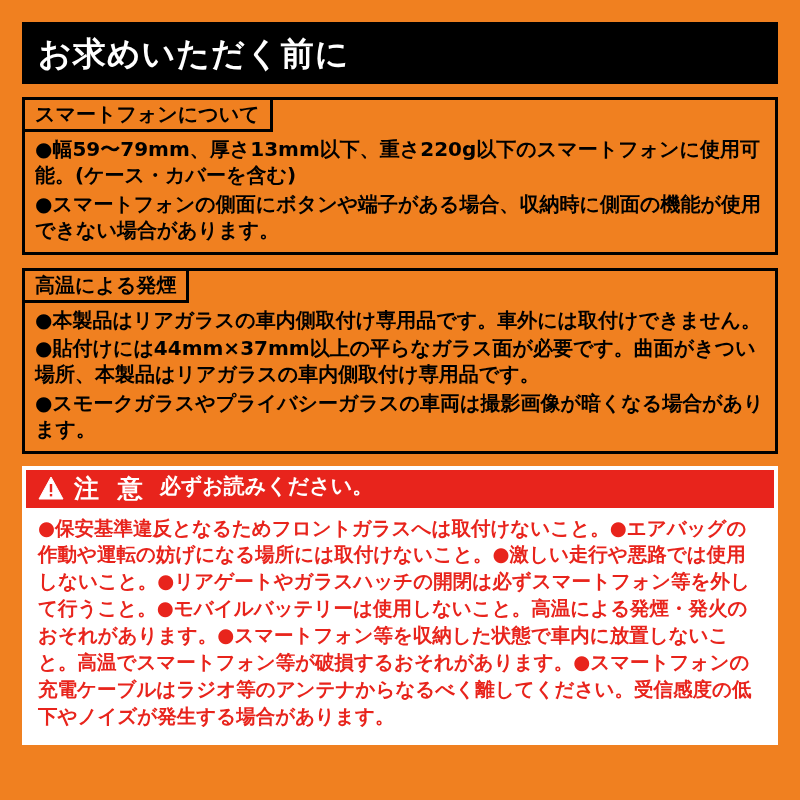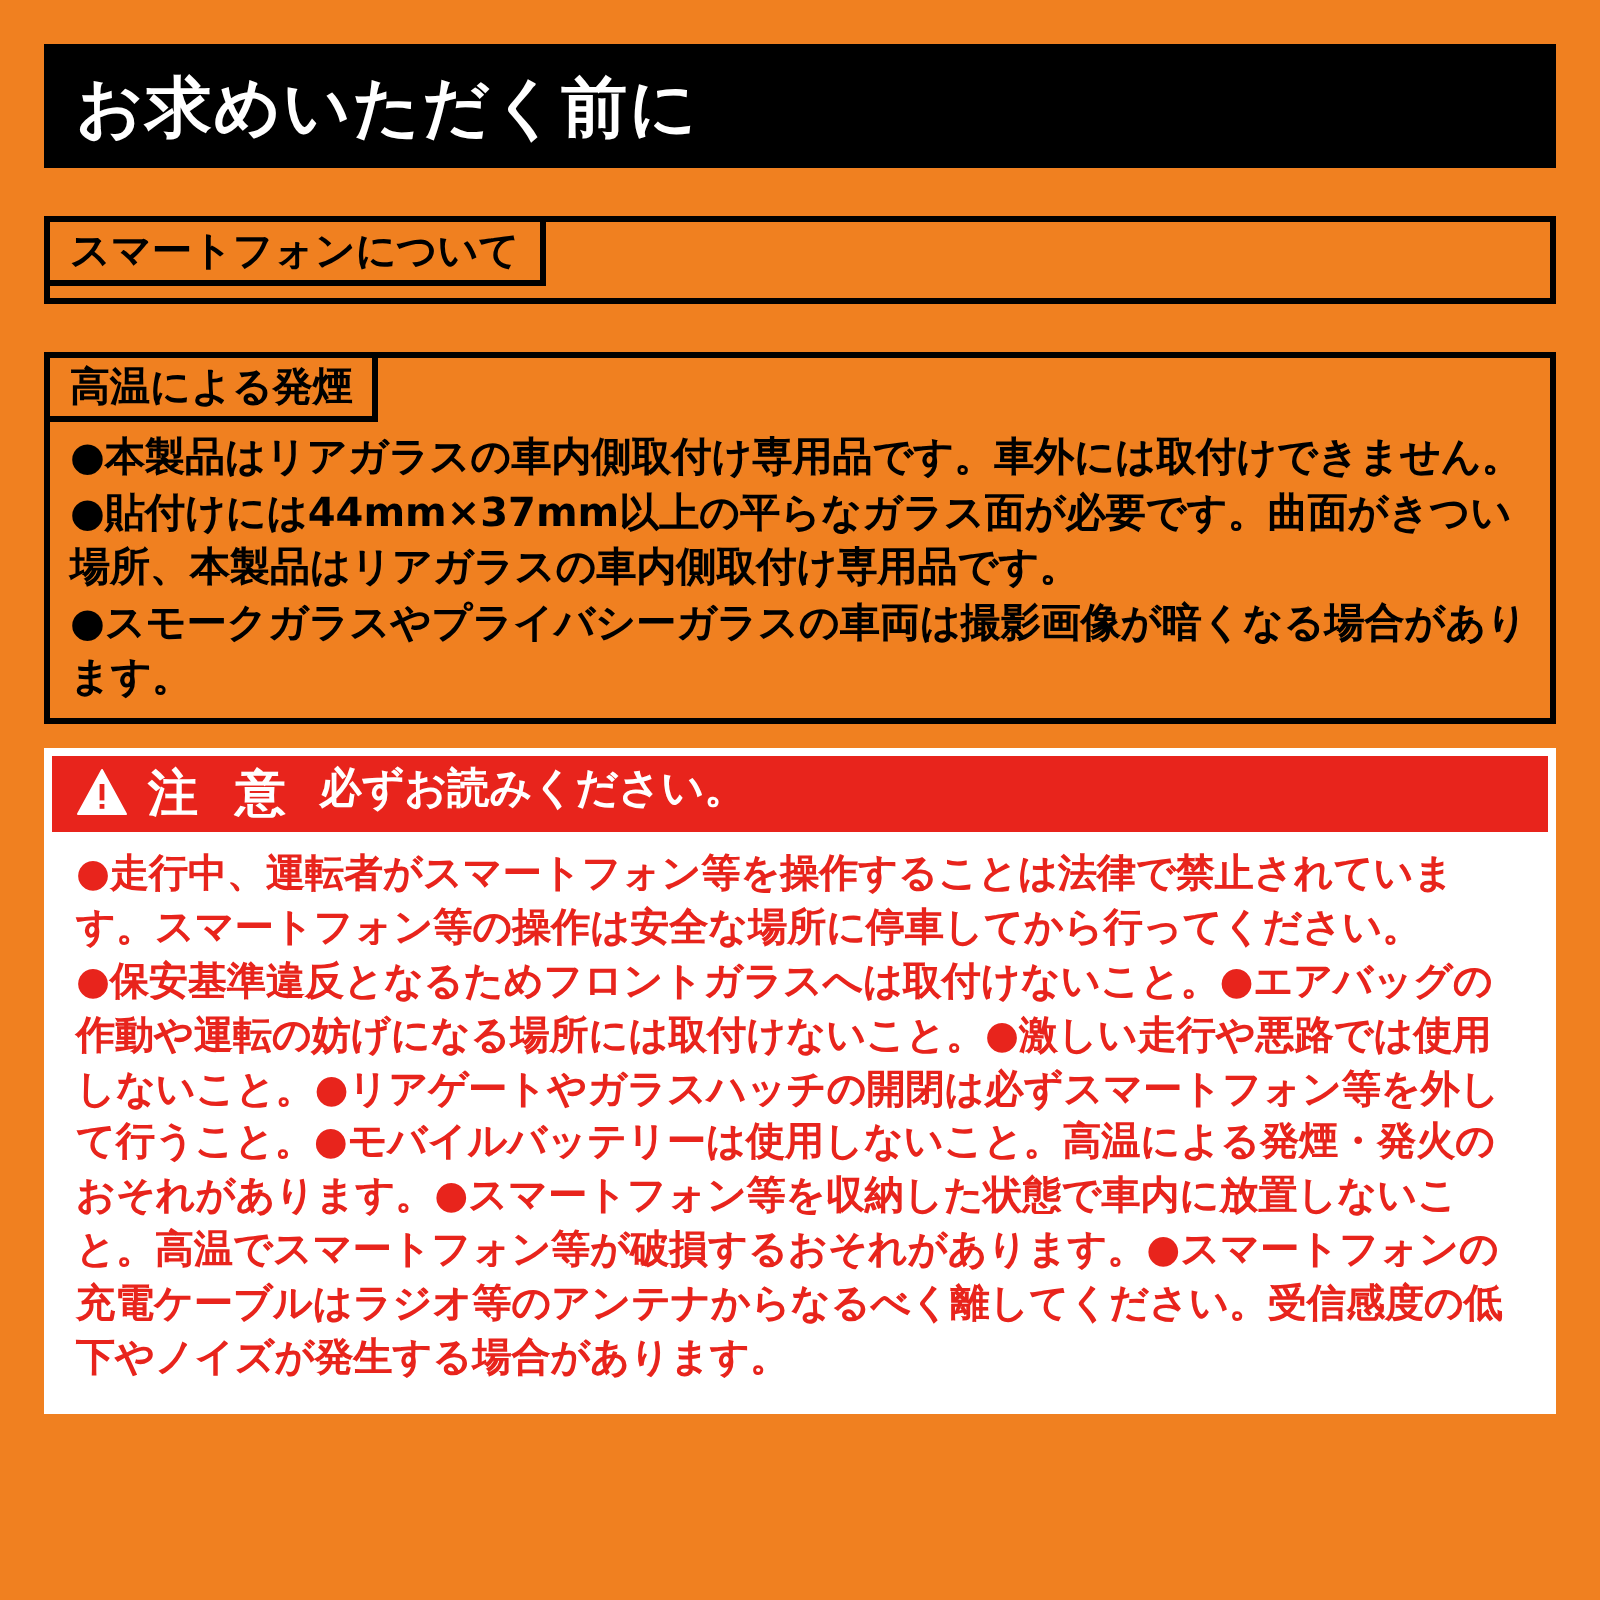--- a/index.html
+++ b/index.html
@@ -37,21 +37,21 @@
     font-weight: bold;
     letter-spacing: 1px;
     line-height: 1;
   }
 
   
   .section {
     border: 3px solid #000000;
     background: #f08020;
     box-sizing: border-box;
-    margin-top: 24px;
+    margin-top: 13px;
     padding: 0 0 6px 0;
   }
   .section-heading {
     display: inline-block;
     border: 3px solid #000000;
     background: #f08020;
     font-size: 20px;
     font-weight: bold;
     color: #000000;
     padding: 3px 10px 4px 10px;
@@ -122,20 +122,24 @@
 <body>
 
 <div class="page">
 
   <div class="title-bar">
     <div class="title-text">お求めいただく前に</div>
   </div>
 
   <div class="section">
     <div class="section-heading">スマートフォンについて</div>
+    <div class="section-body">
+      <p class="bullet-line">●幅59〜79mm、厚さ13mm以下、重さ220g以下のスマートフォンに使用可能。(ケース・カバーを含む)</p>
+      <p class="bullet-line">●スマートフォンの側面にボタンや端子がある場合、収納時に側面の機能が使用できない場合があります。</p>
+    </div>
   </div>
 
   <div class="section">
     <div class="section-heading">高温による発煙</div>
     <div class="section-body">
       <p class="bullet-line">●本製品はリアガラスの車内側取付け専用品です。車外には取付けできません。</p>
       <p class="bullet-line">●貼付けには44mm×37mm以上の平らなガラス面が必要です。曲面がきつい場所、本製品はリアガラスの車内側取付け専用品です。</p>
       <p class="bullet-line">●スモークガラスやプライバシーガラスの車両は撮影画像が暗くなる場合があります。</p>
     </div>
   </div>
@@ -146,18 +150,17 @@
         <svg width="26" height="24" viewBox="0 0 26 24" aria-hidden="true">
           <polygon points="13,1 25,23 1,23" fill="#ffffff" stroke="#ffffff" stroke-width="1" stroke-linejoin="round"></polygon>
           <rect x="11.8" y="8" width="2.4" height="8.2" fill="#e8241c"></rect>
           <rect x="11.8" y="18" width="2.4" height="2.4" fill="#e8241c"></rect>
         </svg>
       </span>
       <span class="caution-title">注 意</span>
       <span class="caution-sub">必ずお読みください。</span>
     </div>
     <div class="caution-body">
-      <p class="caution-text">●走行中、運転者がスマートフォン等を操作することは法律で禁止されています。スマートフォン等の操作は安全な場所に停車してから行ってください。</p>
       <p class="caution-text">●保安基準違反となるためフロントガラスへは取付けないこと。●エアバッグの作動や運転の妨げになる場所には取付けないこと。●激しい走行や悪路では使用しないこと。●リアゲートやガラスハッチの開閉は必ずスマートフォン等を外して行うこと。●モバイルバッテリーは使用しないこと。高温による発煙・発火のおそれがあります。●スマートフォン等を収納した状態で車内に放置しないこと。高温でスマートフォン等が破損するおそれがあります。●スマートフォンの充電ケーブルはラジオ等のアンテナからなるべく離してください。受信感度の低下やノイズが発生する場合があります。</p>
     </div>
   </div>
 
 </div>
 
 </body></html>

